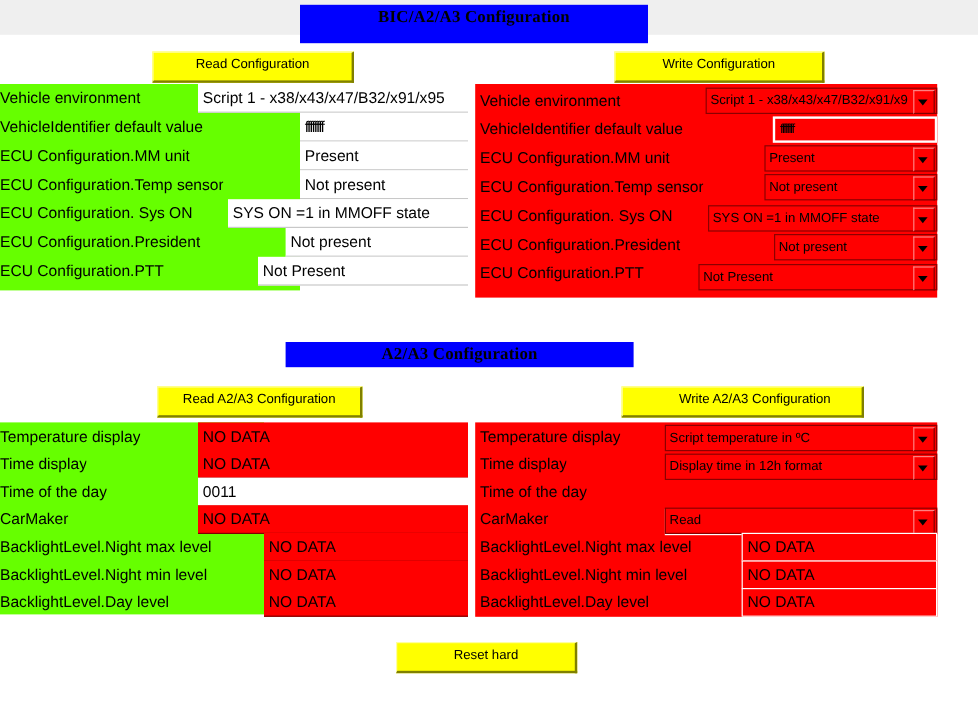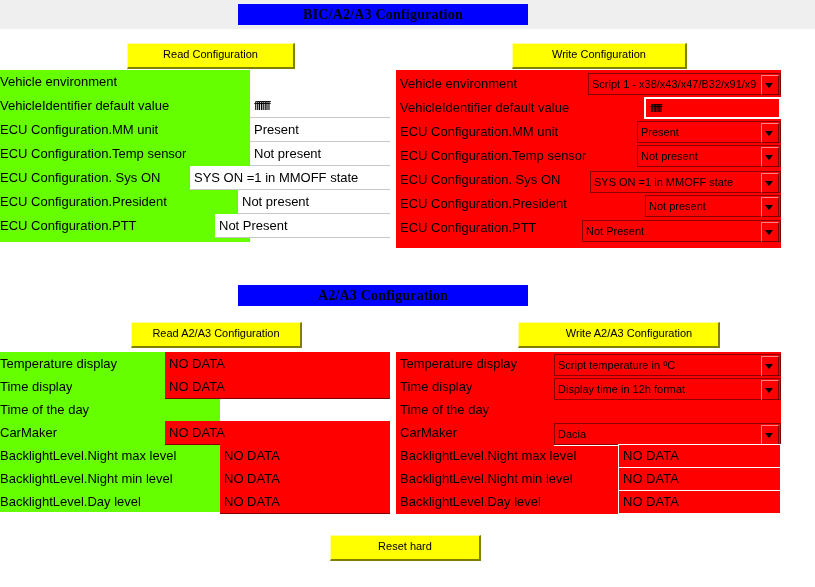--- a/index.html
+++ b/index.html
@@ -176,21 +176,21 @@
   }
   .hex { font-family: "Liberation Sans", sans-serif; letter-spacing: -1.5px; }
 </style>
 </head>
 <body>
 
 <div id="screen">
 
   <div class="top-band"></div>
 
-  <div class="title-bar" style="left:238px; top:4px; width:290px; height:21px;">BIC/A2/A3 Configuration</div>
+  <div class="title-bar" style="left:250px; top:4px; width:290px; height:32px;">BIC/A2/A3 Configuration</div>
 
   <div class="ybtn" style="left:512px; top:43px; width:172px; height:23px;">Write Configuration</div>
 
   <div class="ybtn" style="left:127px; top:43px; width:165px; height:23px;">Read Configuration</div>
 
   <div class="panel green" style="left:0px; top:70px; width:250px; height:172px;">
     <div class="row" style="top:0px;">
         <span class="label" style="left:0px;">Vehicle environment</span>
       </div>
     <div class="row" style="top:24px;">
@@ -206,20 +206,21 @@
         <span class="label" style="left:0px;">ECU Configuration. Sys ON</span>
       </div>
     <div class="row" style="top:120px;">
         <span class="label" style="left:0px;">ECU Configuration.President</span>
       </div>
     <div class="row" style="top:144px;">
         <span class="label" style="left:0px;">ECU Configuration.PTT</span>
       </div>
   </div>
 
+  <div class="val-white" style="left:165px; top:70px;  width:225px;">Script 1 - x38/x43/x47/B32/x91/x95</div>
   <div class="val-white hex" style="left:250px; top:94px;  width:140px;">ffffffff</div>
   <div class="val-white" style="left:250px; top:118px; width:140px;">Present</div>
   <div class="val-white" style="left:250px; top:142px; width:140px;">Not present</div>
   <div class="val-white" style="left:190px; top:166px; width:200px;">SYS ON =1 in MMOFF state</div>
   <div class="val-white" style="left:238px; top:190px; width:152px;">Not present</div>
   <div class="val-white" style="left:215px; top:214px; width:175px;">Not Present</div>
 
   <div class="panel red" style="left:396px; top:70px; width:385px; height:178px;">
     <div class="row" style="top:2px;">
         <span class="label" style="left:4px;">Vehicle environment</span>
@@ -301,20 +302,21 @@
     <div class="row" style="top:115px;">
         <span class="label" style="left:0px;">BacklightLevel.Night min level</span>
       </div>
     <div class="row" style="top:138px;">
         <span class="label" style="left:0px;">BacklightLevel.Day level</span>
       </div>
   </div>
 
   <div class="val-red" style="left:165px; top:352px; width:225px;">NO DATA</div>
   <div class="val-red" style="left:165px; top:375px; width:225px;">NO DATA</div>
+  <div class="val-white" style="left:165px; top:398px; width:225px;">0011</div>
   <div class="val-red" style="left:165px; top:421px; width:225px;">NO DATA</div>
   <div class="val-red" style="left:220px; top:444px; width:170px;">NO DATA</div>
   <div class="val-red" style="left:220px; top:467px; width:170px;">NO DATA</div>
   <div class="val-red" style="left:220px; top:490px; width:170px;">NO DATA</div>
 
   <div class="panel red" style="left:396px; top:352px; width:385px; height:162px;">
     <div class="row" style="top:0px;">
         <span class="label" style="left:4px;">Temperature display</span>
       </div>
     <div class="row" style="top:23px;">
@@ -343,21 +345,21 @@
   </div>
 
   <div class="combo" style="left:554px; top:378px; width:227px;">
     <span class="ctext">Display time in 12h format</span>
     <span class="carrow"></span>
   </div>
 
   <div class="entry" style="left:554px; top:424px; width:227px;text-align:center;">0010</div>
 
   <div class="combo" style="left:554px; top:423px; width:227px;">
-    <span class="ctext">Dacia</span>
+    <span class="ctext">Read</span>
     <span class="carrow"></span>
   </div>
 
   <div class="wnodata" style="left:618px; top:444px; width:163px;">NO DATA</div>
   <div class="wnodata" style="left:618px; top:467px; width:163px;">NO DATA</div>
   <div class="wnodata" style="left:618px; top:490px; width:163px;">NO DATA</div>
 
   <div class="ybtn" style="left:330px; top:535px; width:148px; height:23px;">Reset hard</div>
 
 </div>

